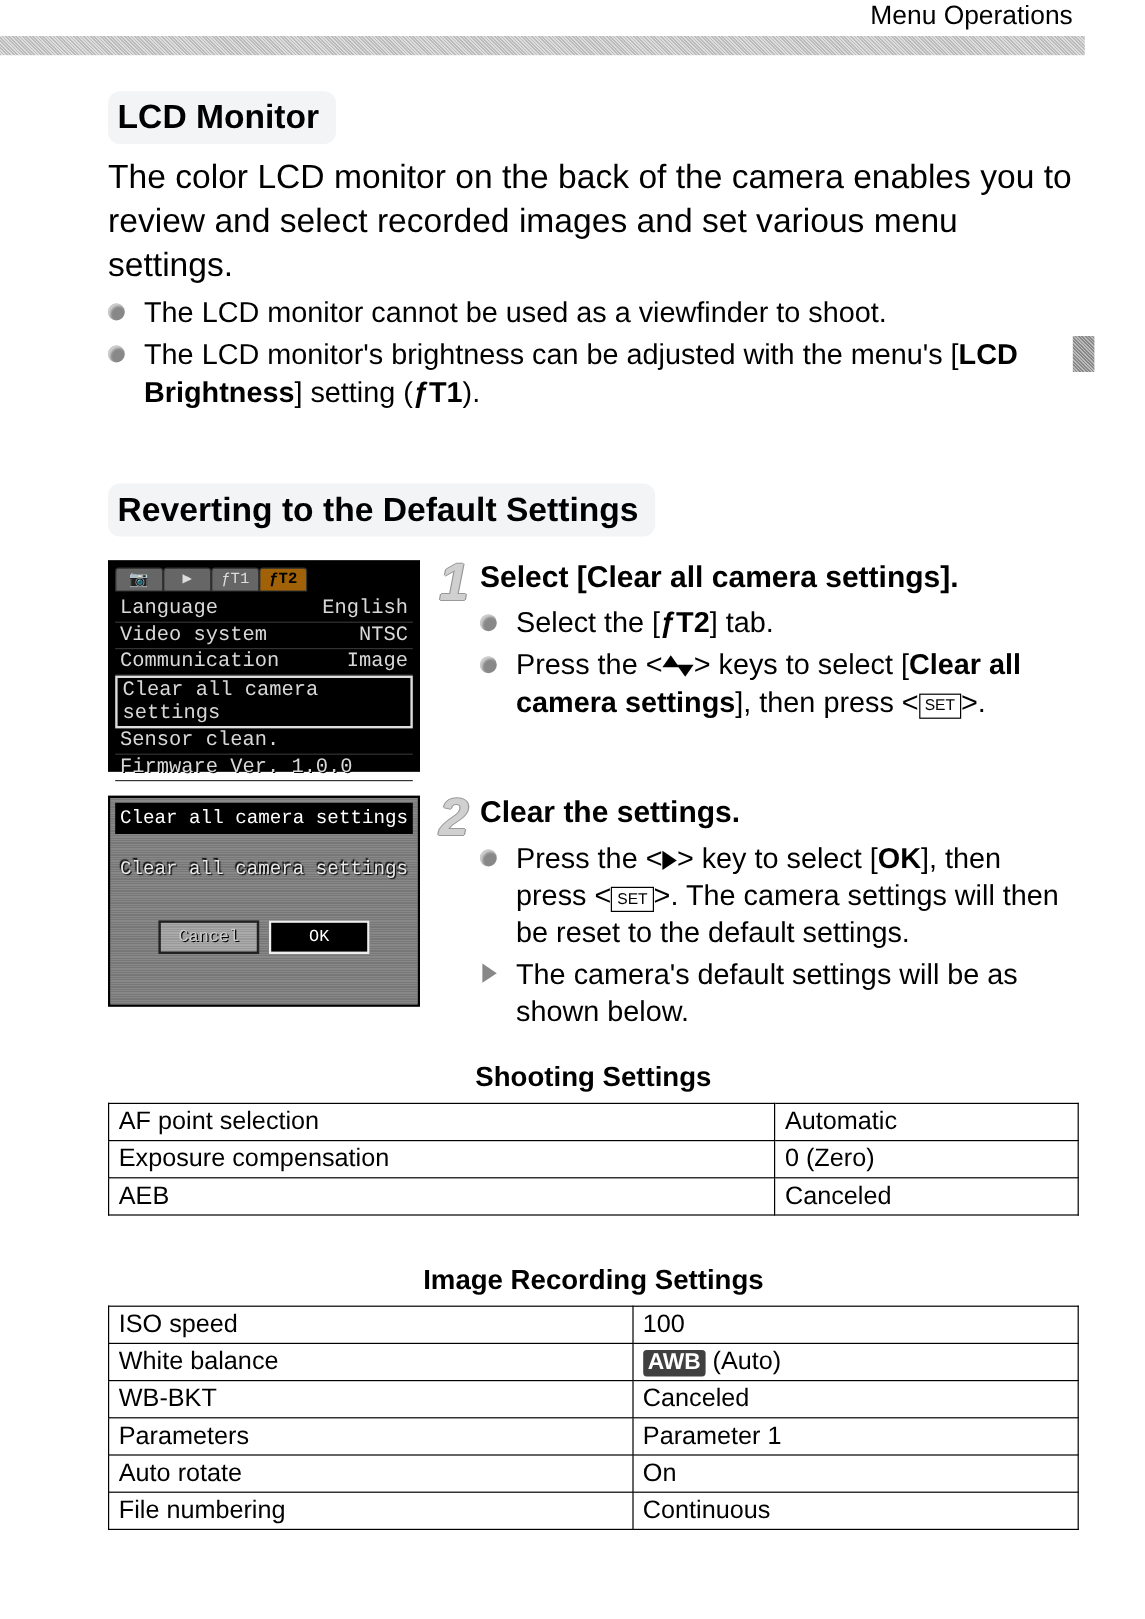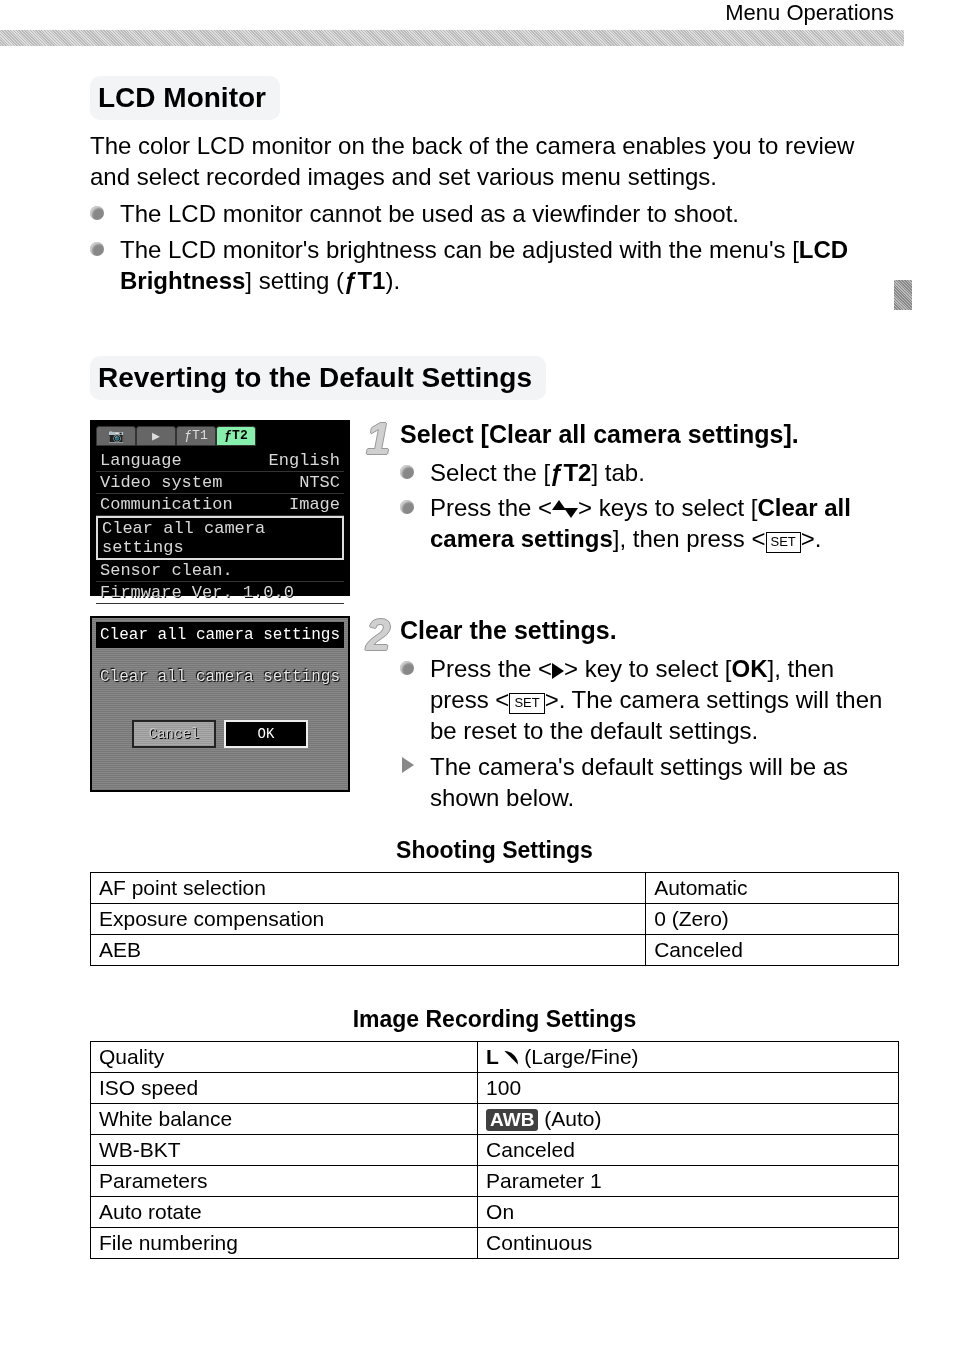--- a/index.html
+++ b/index.html
@@ -41,21 +41,21 @@
   .section-heading {
     display: inline-block;
     background: #f2f4f6;
     font-size: 28px;
     font-weight: bold;
     padding: 6px 14px 6px 8px;
     margin: 30px 0 10px 40px;
     border-radius: 10px;
   }
   .body-text {
-    font-size: 24px;
+    font-size: 28px;
     line-height: 1.3;
     margin: 0 0 6px 40px;
   }
   .bullet-list {
     list-style: none;
     padding: 0;
     margin: 0 0 0 40px;
   }
   .bullet-list > li {
     font-size: 24px;
@@ -145,21 +145,21 @@
     background: #666;
     color: #ddd;
     font-size: 13px;
     display: flex;
     align-items: center;
     justify-content: center;
     border: 1px solid #333;
     border-radius: 3px 3px 0 0;
     box-sizing: border-box;
   }
-  .lcd-tab.active { background: #86efac; color: #000; font-weight: bold; }
+  .lcd-tab.active { background: #a16207; color: #000; font-weight: bold; }
   .lcd-row {
     display: flex;
     padding: 1px 4px;
     border-bottom: 1px solid #333;
     gap: 26px;
   }
   .lcd-row.sel {
     background: #000;
     border: 2px solid #ddd;
     margin: 0 0;
@@ -417,24 +417,20 @@
               <td>Canceled</td>
             </tr>
           </tbody>
         </table>
     </div>
     <div class="tbl-col">
       <div class="tbl-title">Image Recording Settings</div>
       <table class="spec">
           <tbody id="tbl-image">
             <tr>
-              <td>Quality</td>
-              <td><span class="bold">L </span><span class="icon-quarter"></span> (Large/Fine)</td>
-            </tr>
-            <tr>
               <td>ISO speed</td>
               <td>100</td>
             </tr>
             <tr>
               <td>White balance</td>
               <td><span class="awb-badge">AWB</span> (Auto)</td>
             </tr>
             <tr>
               <td>WB-BKT</td>
               <td>Canceled</td>

